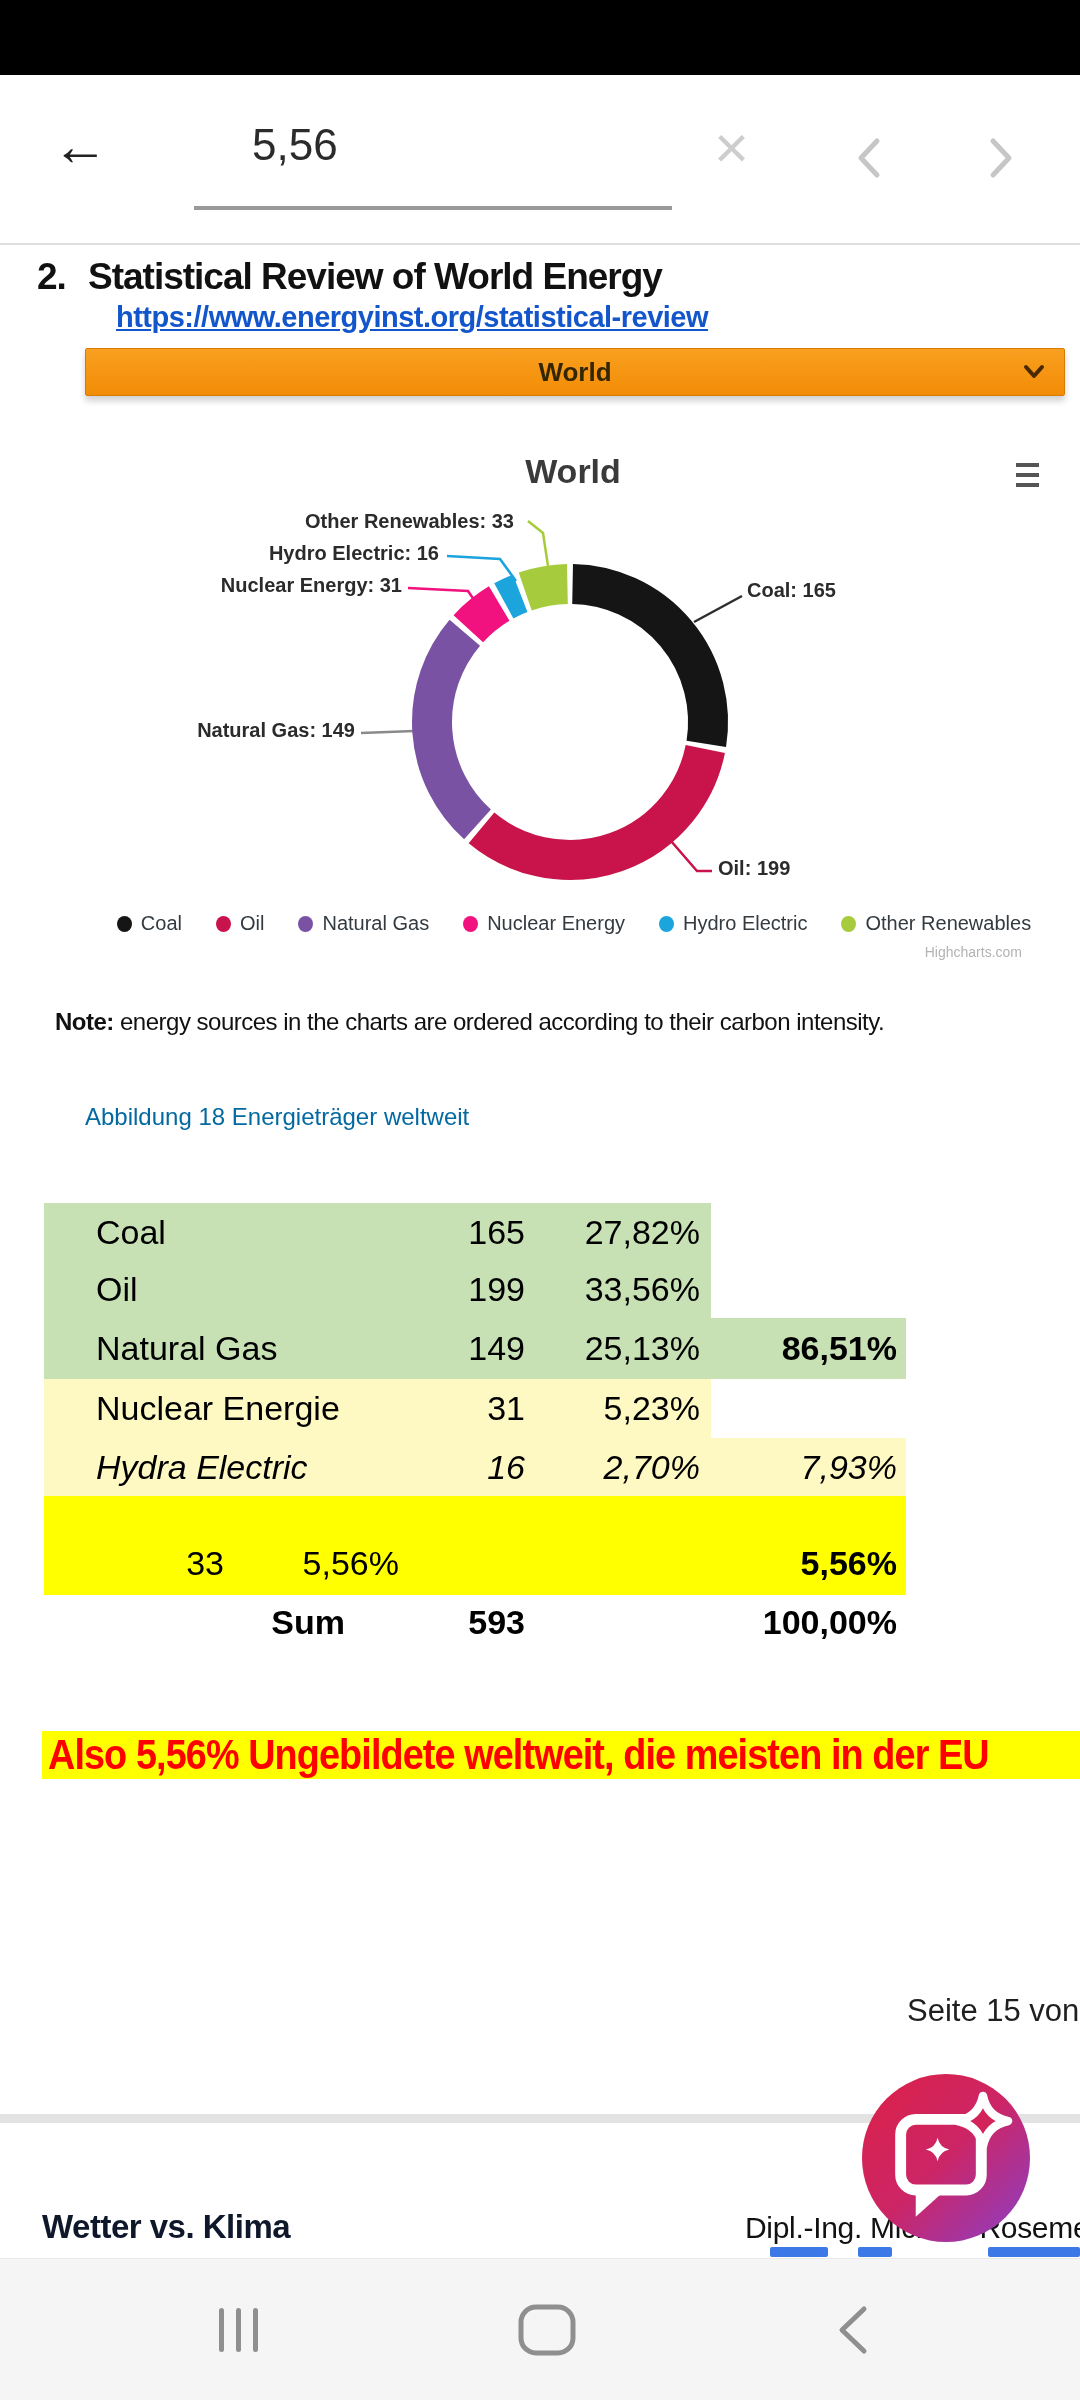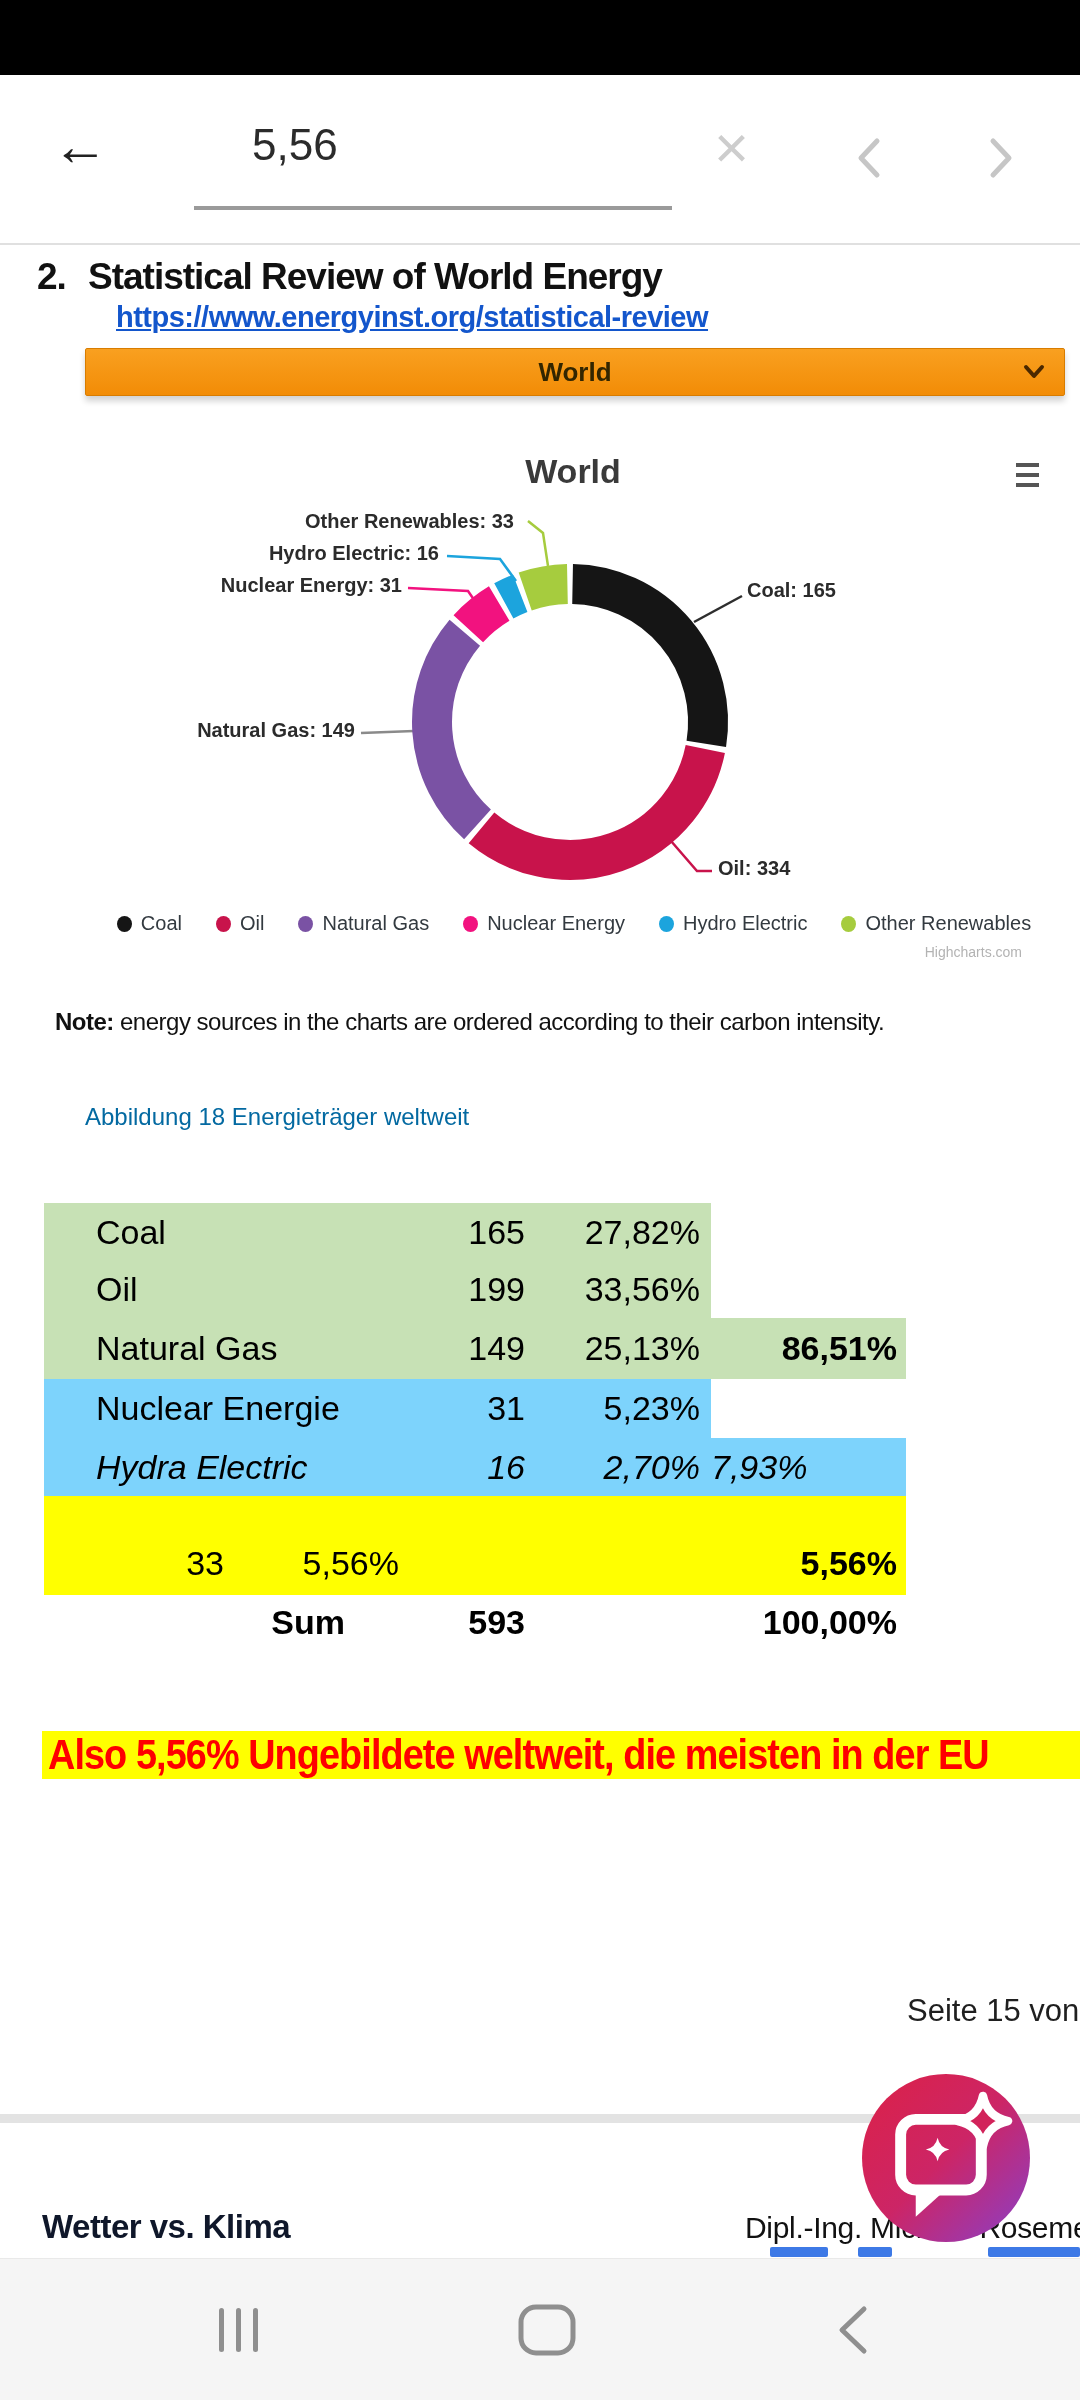--- a/index.html
+++ b/index.html
@@ -44,21 +44,21 @@
 
   
   #energy-table{left:44px;top:1203px;width:862px;font-size:34px;color:#000;}
   .t-row{display:flex;}
   .t-main{width:667px;display:flex;align-items:center;padding-right:11px;box-sizing:border-box;}
   .t-name{flex:1;padding-left:52px;}
   .t-val{width:180px;text-align:right;}
   .t-pct{width:175px;text-align:right;}
   .t-group{width:195px;display:flex;align-items:center;justify-content:flex-end;
            padding-right:9px;box-sizing:border-box;}
-  .bg-green{background:#C7E1B5;} .bg-blue{background:#7dd3fc;justify-content:space-between;} .bg-yellow{background:#FFFF00;} .bg-none{background:transparent;}
+  .bg-green{background:#C7E1B5;} .bg-blue{background:#fef9c3;} .bg-yellow{background:#FFFF00;} .bg-none{background:transparent;}
   .two-line .t-main,.two-line .t-group{align-items:flex-end;padding-bottom:12px;}
   .two-line .t-name{white-space:pre-line;line-height:1.28;}
   .sum-row{font-weight:700;}
   .sum-row .t-name{text-align:right;}
   .bold{font-weight:700;}
 
   
   #highlight-band{left:42px;top:1731px;height:48px;background:#FFFF00;display:flex;align-items:center;
                   padding:0 6px;white-space:nowrap;}
   #highlight-band span{font-size:42px;font-weight:700;color:#FE0000;letter-spacing:-1px;
@@ -135,21 +135,21 @@
         <path d="M 572.6 584.0 A 138 138 0 0 1 706.3 743.8" stroke="#151515" stroke-width="40" fill="none"></path>
         <path d="M 705.3 749.0 A 138 138 0 0 1 481.5 827.9" stroke="#C8134B" stroke-width="40" fill="none"></path>
         <path d="M 477.5 824.4 A 138 138 0 0 1 464.8 632.7" stroke="#7A52A4" stroke-width="40" fill="none"></path>
         <path d="M 468.3 628.7 A 138 138 0 0 1 499.2 603.5" stroke="#F2127F" stroke-width="40" fill="none"></path>
         <path d="M 503.8 600.9 A 138 138 0 0 1 520.2 593.3" stroke="#1CA4DD" stroke-width="40" fill="none"></path>
         <path d="M 525.2 591.5 A 138 138 0 0 1 567.4 584.0" stroke="#A6CC3E" stroke-width="40" fill="none"></path>
       </g>
   </svg>
   <div id="callout-labels">
       <div class="slice-label" style="left: 747px; top: 579px;">Coal: 165</div>
-      <div class="slice-label" style="left: 718px; top: 857px;">Oil: 334</div>
+      <div class="slice-label" style="left: 718px; top: 857px;">Oil: 199</div>
       <div class="slice-label" style="right: 725px; top: 719px;">Natural Gas: 149</div>
       <div class="slice-label" style="right: 678px; top: 574px;">Nuclear Energy: 31</div>
       <div class="slice-label" style="right: 641px; top: 542px;">Hydro Electric: 16</div>
       <div class="slice-label" style="right: 566px; top: 510px;">Other Renewables: 33</div>
     </div>
 
   <div class="abs" id="chart-legend">
       <span class="legend-item">
         <span class="legend-dot" style="background: rgb(21, 21, 21);"></span>
         <span>Coal</span>

